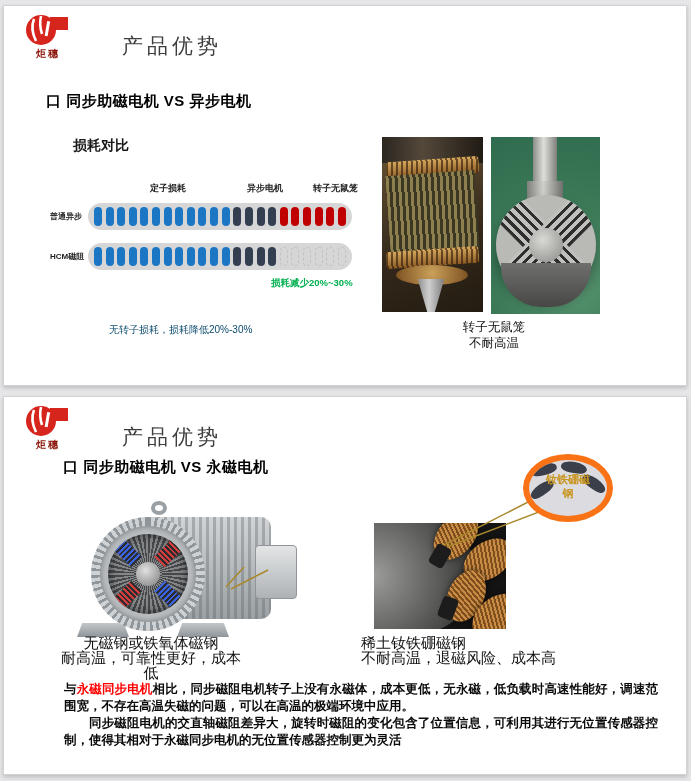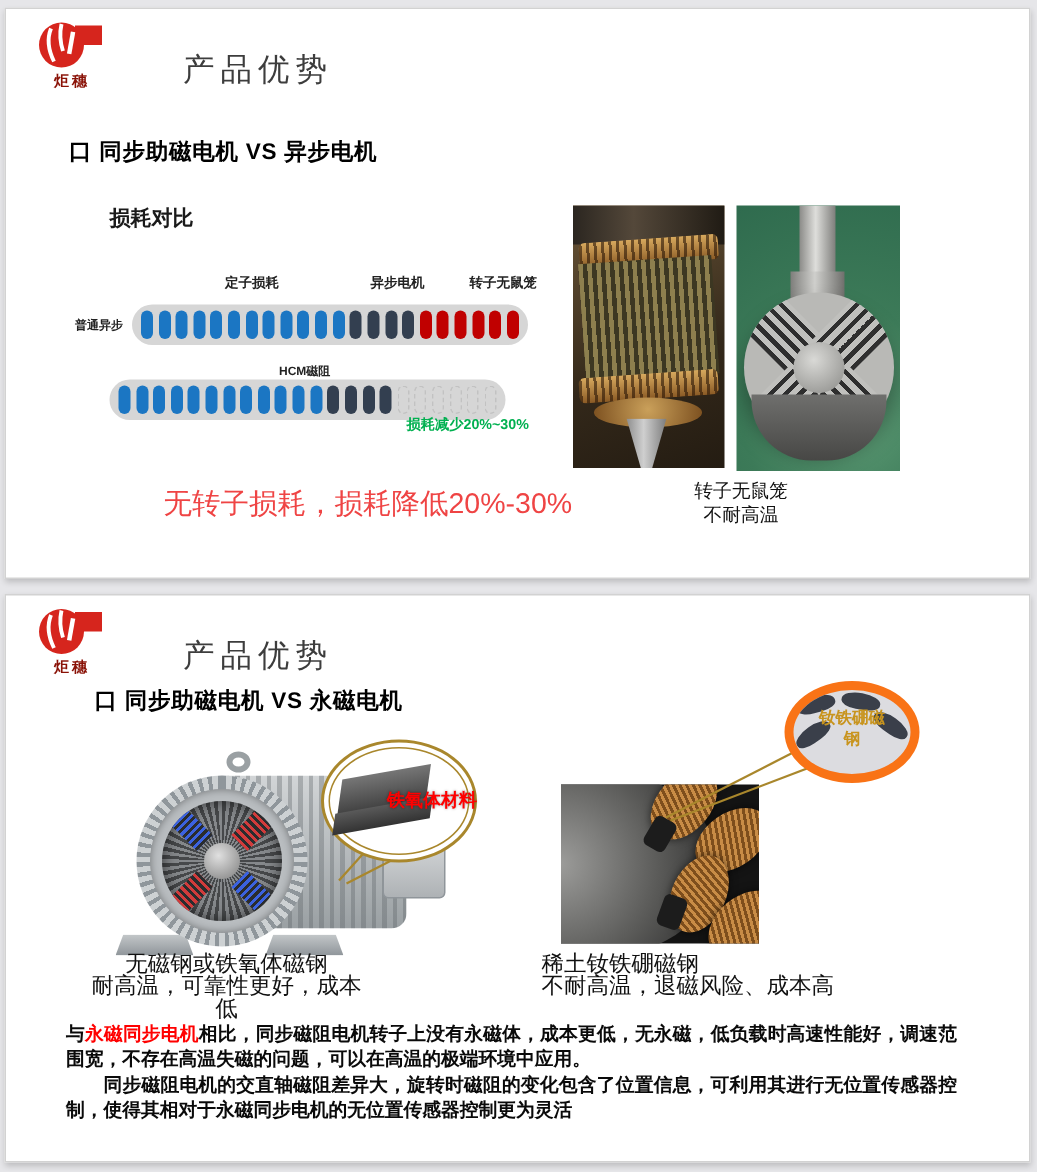--- a/index.html
+++ b/index.html
@@ -29,21 +29,21 @@
   
   .chart-title{left:69px;top:131px;font-size:14px;font-weight:bold;}
   .seg-header{top:176px;width:70px;text-align:right;font-size:9px;font-weight:bold;color:#222;}
   .pill-row{left:46px;width:310px;height:28px;display:flex;align-items:center;}
   .pill-row .row-label{width:38px;font-size:8px;font-weight:bold;color:#222;flex:none;}
   .pill-track{flex:none;width:264px;height:27px;background:#d6d6d6;border-radius:14px;
     display:flex;align-items:center;justify-content:space-between;padding:0 6px;box-sizing:border-box;}
   .pill{width:8px;height:19px;border-radius:4px;flex:none;}
   .pill.empty{background:transparent;border:1.2px dashed #c2c2c2;box-sizing:border-box;}
   .green-note{left:267px;top:271px;font-size:9.5px;font-weight:bold;color:#00b050;}
-  .summary{left:105px;top:317px;font-size:19px;color:#ef4444;}
+  .summary{left:105px;top:317px;font-size:10px;color:#0c4a6e;}
 
   
   .photo{overflow:hidden;}
   #photo-rotor-cage{left:378px;top:131px;width:101px;height:175px;background:linear-gradient(160deg,#6b5638,#33281a 60%,#241c12);}
   #photo-rotor-cage .top-machinery{left:0;top:0;width:101px;height:26px;background:linear-gradient(90deg,#2b2620,#54483a 40%,#201b14);}
   #photo-rotor-cage .ring{left:4px;width:93px;height:17px;border-radius:4px;
     background:repeating-linear-gradient(90deg,rgba(40,20,5,.6) 0 2px,transparent 2px 5px),linear-gradient(#d7a95e,#8a5a25);}
   #photo-rotor-cage .ring.top{top:22px;transform:rotate(-4deg);}
   #photo-rotor-cage .ring.bottom{top:112px;transform:rotate(-4deg);}
   #photo-rotor-cage .body{left:6px;top:36px;width:89px;height:79px;transform:rotate(-4deg);
@@ -133,21 +133,21 @@
   #photo-windings .c3{left:74px;top:46px;transform:rotate(25deg);}
   #photo-windings .c4{left:104px;top:66px;transform:rotate(50deg);}
   #photo-windings .pole{position:absolute;width:16px;height:22px;border-radius:4px;background:#1c1c1c;}
   #photo-windings .p1{left:58px;top:22px;transform:rotate(30deg);}
   #photo-windings .p2{left:66px;top:74px;transform:rotate(20deg);}
 
   .caption{font-size:15px;line-height:15px;color:#111;}
   #left-caption{left:52px;top:238px;width:190px;text-align:center;}
   #right-caption{left:357px;top:238px;width:230px;text-align:left;}
 
-  .bottom-para{left:40px;top:284px;width:594px;font-size:12.5px;font-weight:bold;line-height:17px;color:#0a0a0a;text-align:justify;}
+  .bottom-para{left:60px;top:284px;width:594px;font-size:12.5px;font-weight:bold;line-height:17px;color:#0a0a0a;text-align:justify;}
   .bottom-para p{margin:0;}
   .bottom-para p.indent{text-indent:2em;}
   .red-text{color:#ff0000;}
 
   svg.lines{position:absolute;left:0;top:0;pointer-events:none;z-index:4;}
 </style>
 </head>
 <body>
 
 <div class="slide" id="slide1">
@@ -191,21 +191,21 @@
         <span class="pill" style="background: rgb(51, 63, 80);"></span>
         <span class="pill" style="background: rgb(51, 63, 80);"></span>
         <span class="pill" style="background: rgb(192, 0, 0);"></span>
         <span class="pill" style="background: rgb(192, 0, 0);"></span>
         <span class="pill" style="background: rgb(192, 0, 0);"></span>
         <span class="pill" style="background: rgb(192, 0, 0);"></span>
         <span class="pill" style="background: rgb(192, 0, 0);"></span>
         <span class="pill" style="background: rgb(192, 0, 0);"></span>
       </div>
   </div>
-  <div class="abs pill-row" style="top:236px;flex-direction:column;">
+  <div class="abs pill-row" style="top:236px;">
     <span class="row-label">HCM磁阻</span>
     <div class="pill-track">
         <span class="pill" style="background: rgb(27, 118, 195);"></span>
         <span class="pill" style="background: rgb(27, 118, 195);"></span>
         <span class="pill" style="background: rgb(27, 118, 195);"></span>
         <span class="pill" style="background: rgb(27, 118, 195);"></span>
         <span class="pill" style="background: rgb(27, 118, 195);"></span>
         <span class="pill" style="background: rgb(27, 118, 195);"></span>
         <span class="pill" style="background: rgb(27, 118, 195);"></span>
         <span class="pill" style="background: rgb(27, 118, 195);"></span>
@@ -283,26 +283,20 @@
     <div class="abs facering"></div>
     <div class="abs rotor">
       <div class="stripes blue s1"></div>
       <div class="stripes red s2"></div>
       <div class="stripes red s3"></div>
       <div class="stripes blue s4"></div>
     </div>
     <div class="abs shaftc"></div>
   </div>
 
-  <div class="abs" id="magnifier">
-    <div class="inner-ring"></div>
-    <div class="block1"></div>
-    <div class="block2"></div>
-    <div class="ferrite-label">铁氧体材料</div>
-  </div>
 
   <div class="abs" id="ndfeb">
     <div class="mag m1"></div>
     <div class="mag m2"></div>
     <div class="mag m3"></div>
     <div class="mag m4"></div>
     <div class="ndfeb-label">
       <div>钕铁硼磁</div>
       <div>钢</div>
     </div>

